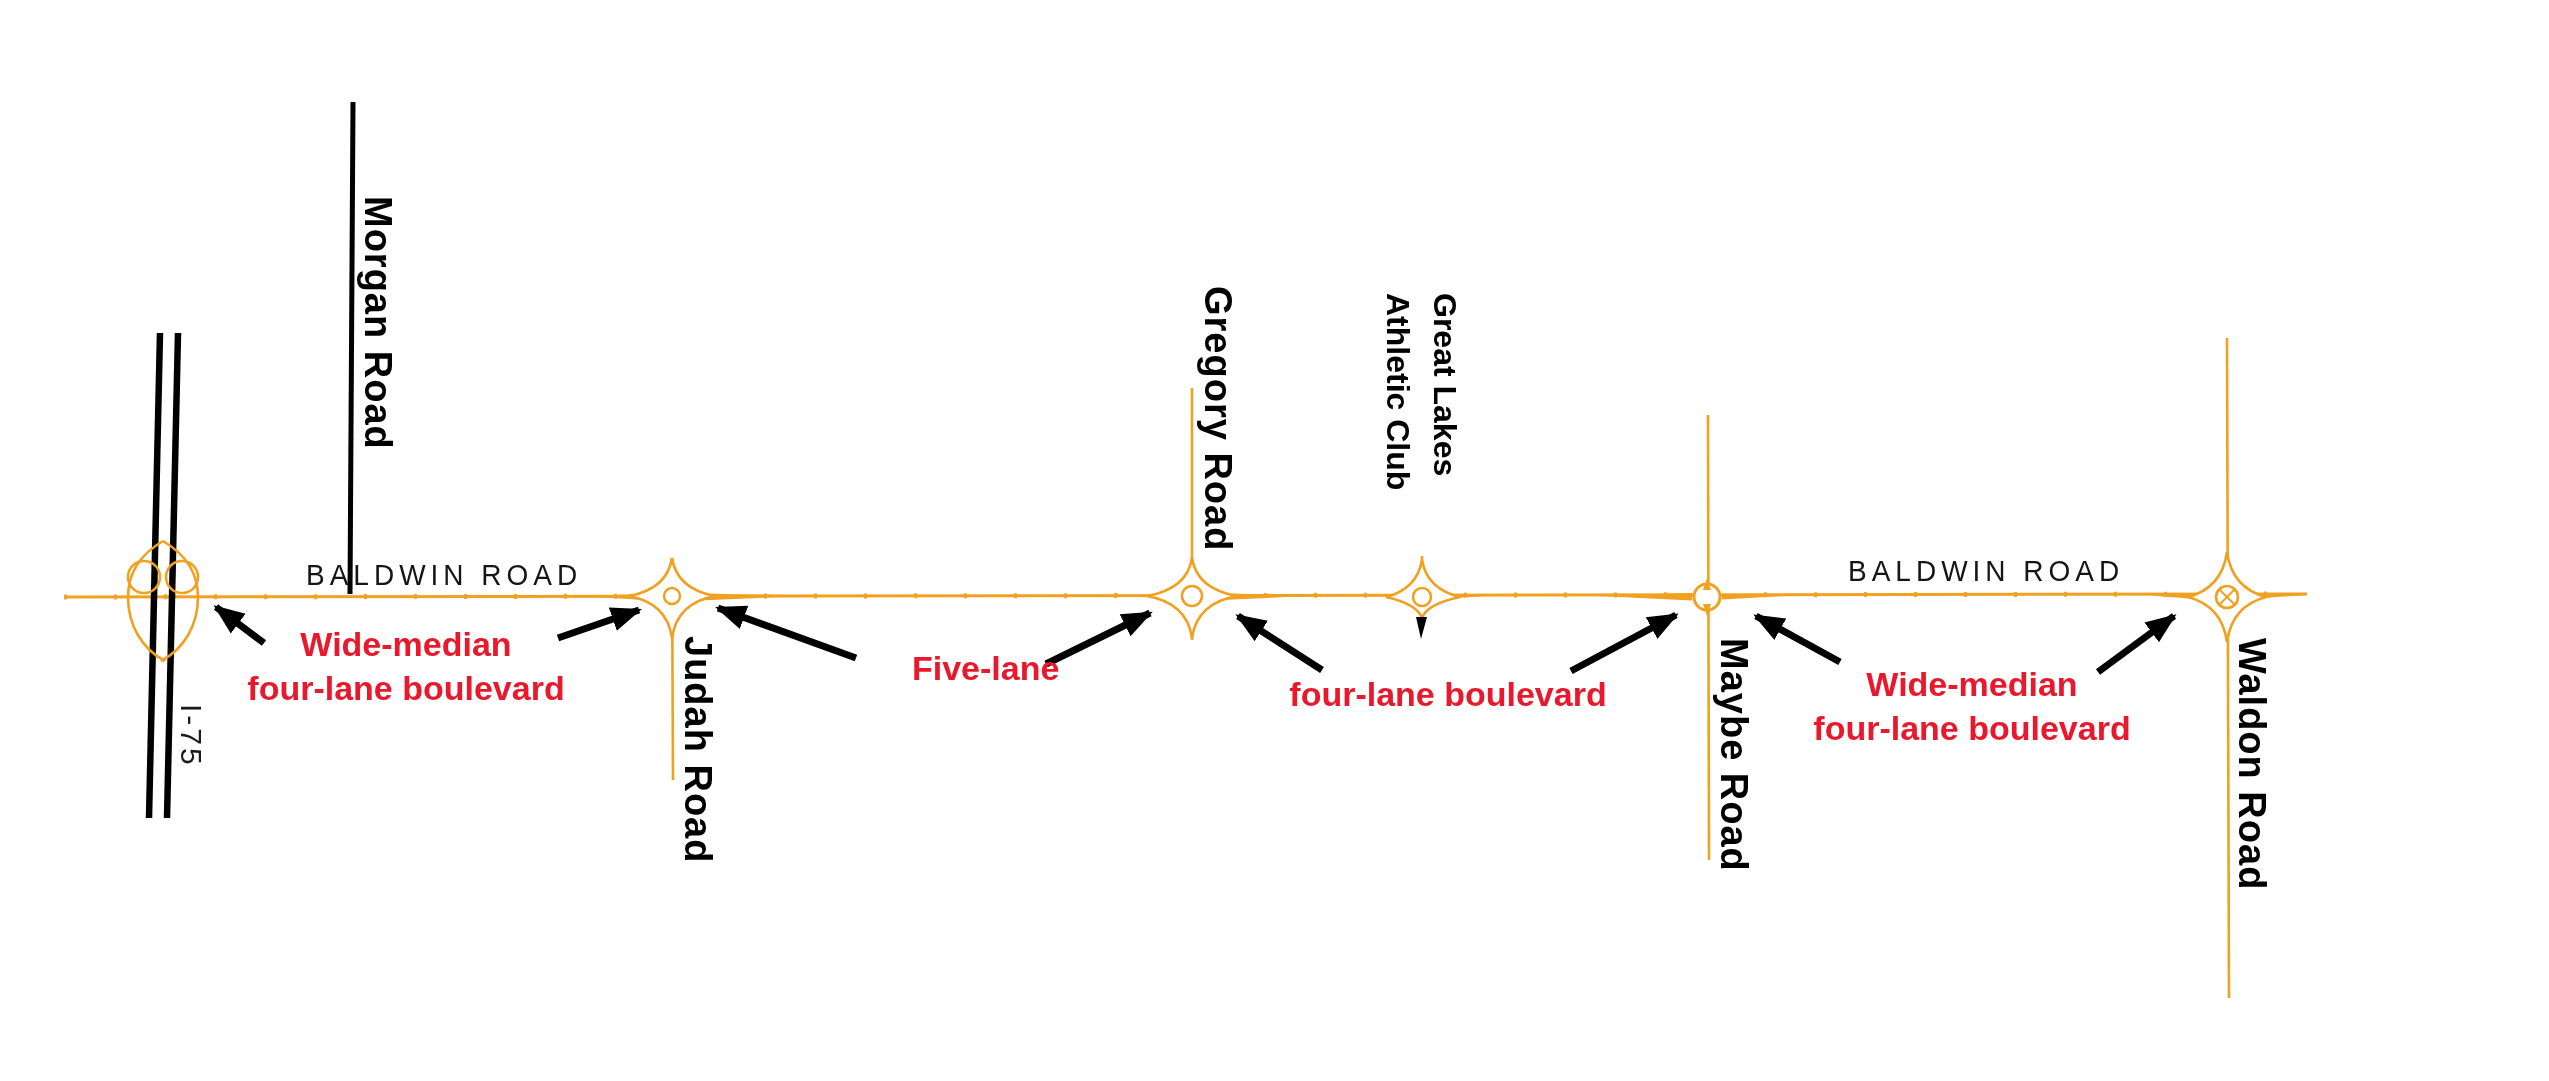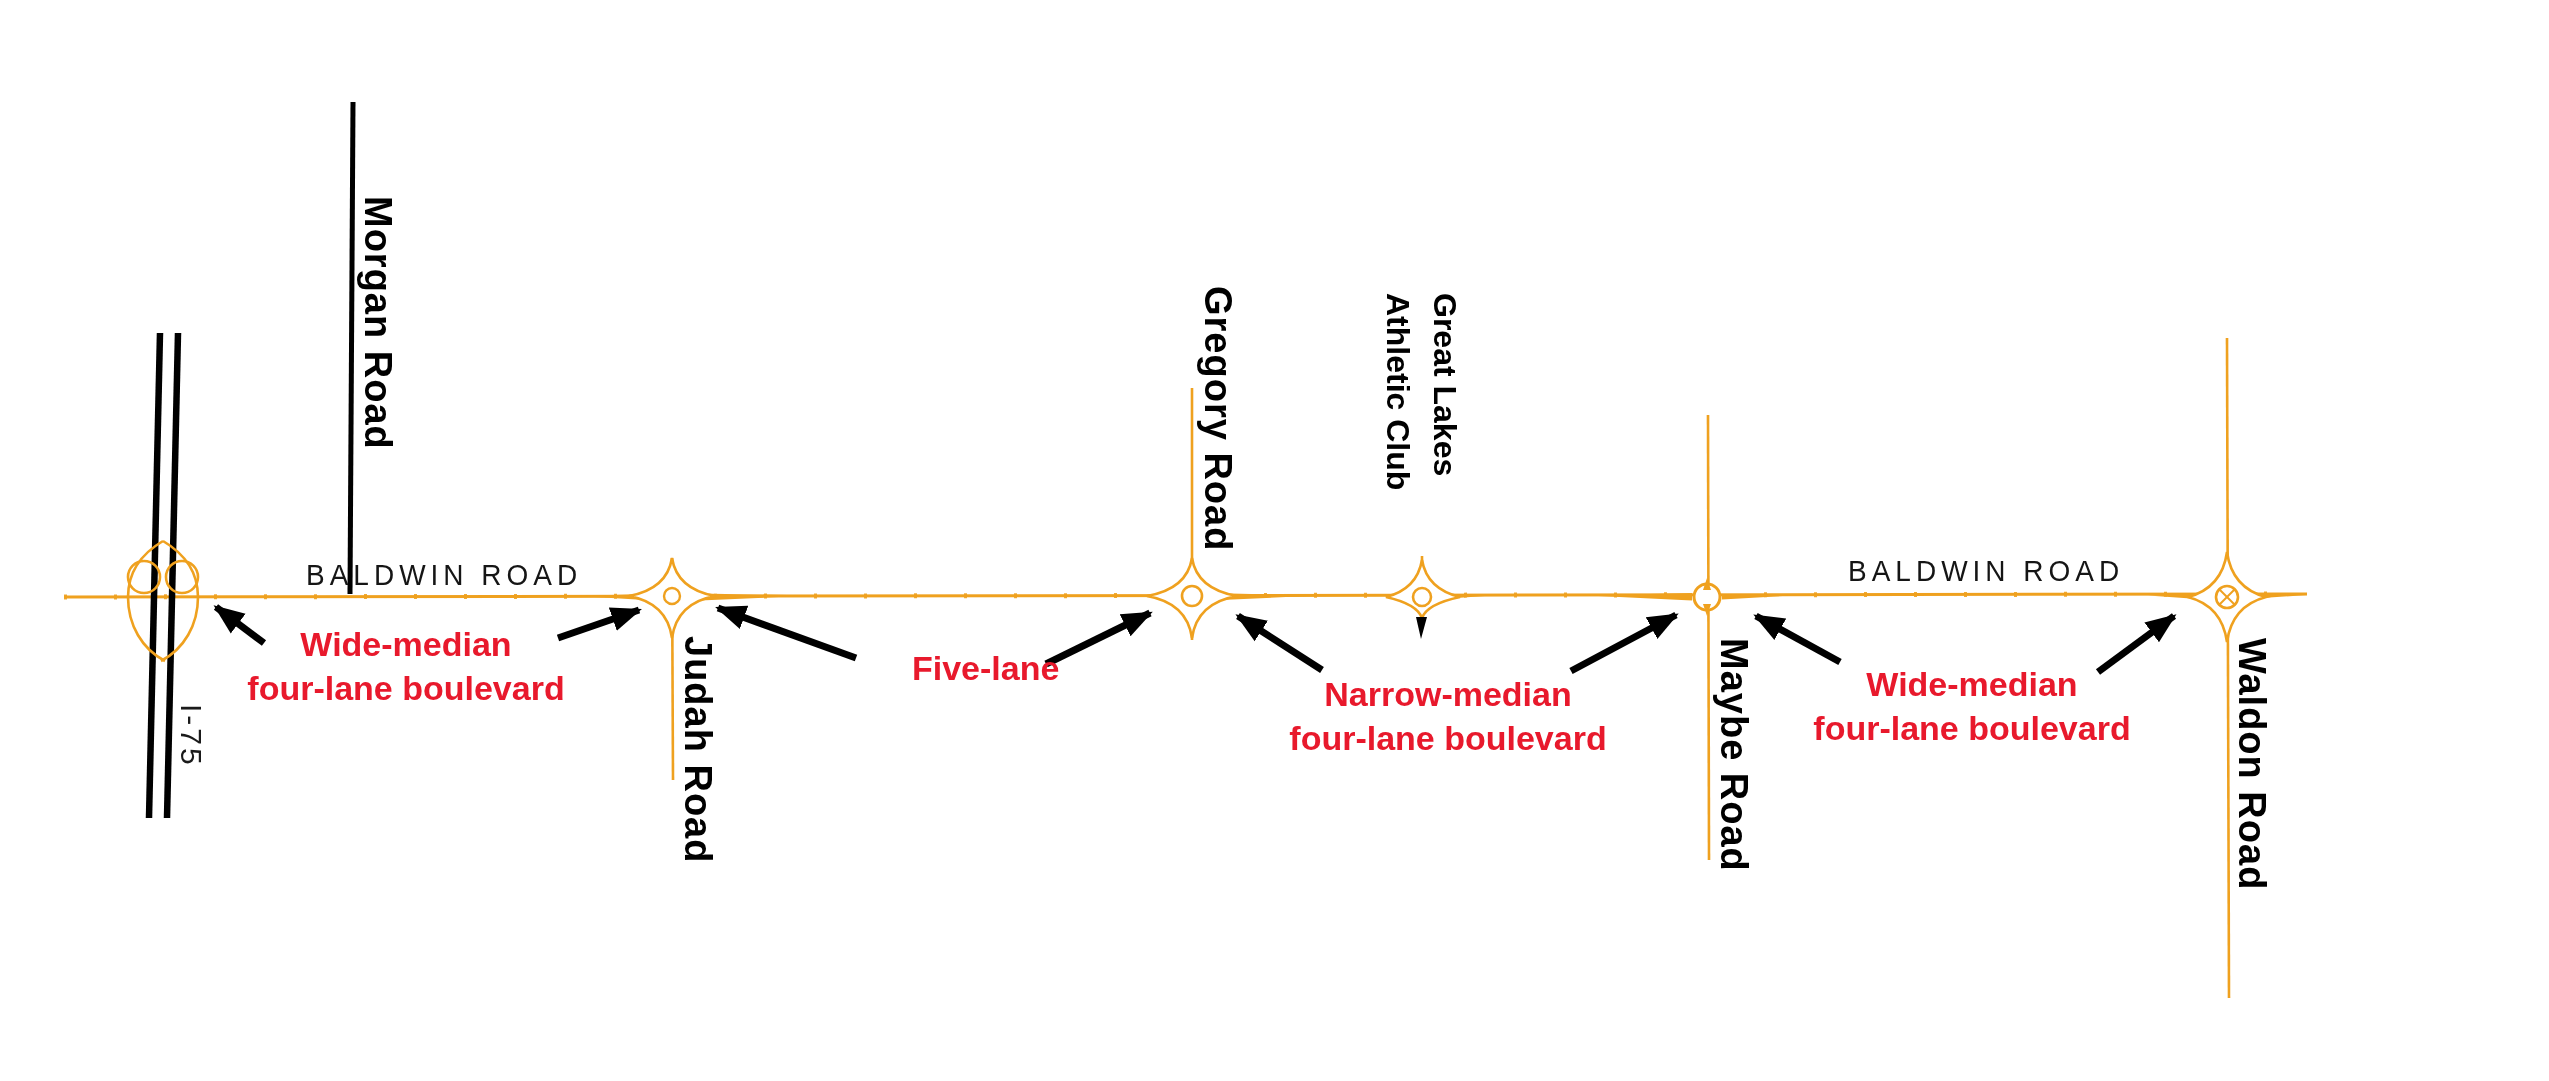--- a/index.html
+++ b/index.html
@@ -145,21 +145,20 @@
   <div class="lbl vroad" style="left:2230px;top:638px;">Waldon Road</div>
 
   <div class="lbl red" style="left:216px;top:622px;width:380px;">
     <div>Wide-median</div>
     <div>four-lane boulevard</div>
   </div>
 
   <div class="lbl red" style="left:912px;top:646px;">Five-lane</div>
 
   <div class="lbl red" style="left:1258px;top:672px;width:380px;">
-    <div>Narrow-median</div>
     <div>four-lane boulevard</div>
   </div>
 
   <div class="lbl red" style="left:1782px;top:662px;width:380px;">
     <div>Wide-median</div>
     <div>four-lane boulevard</div>
   </div>
 
 </div>
 

